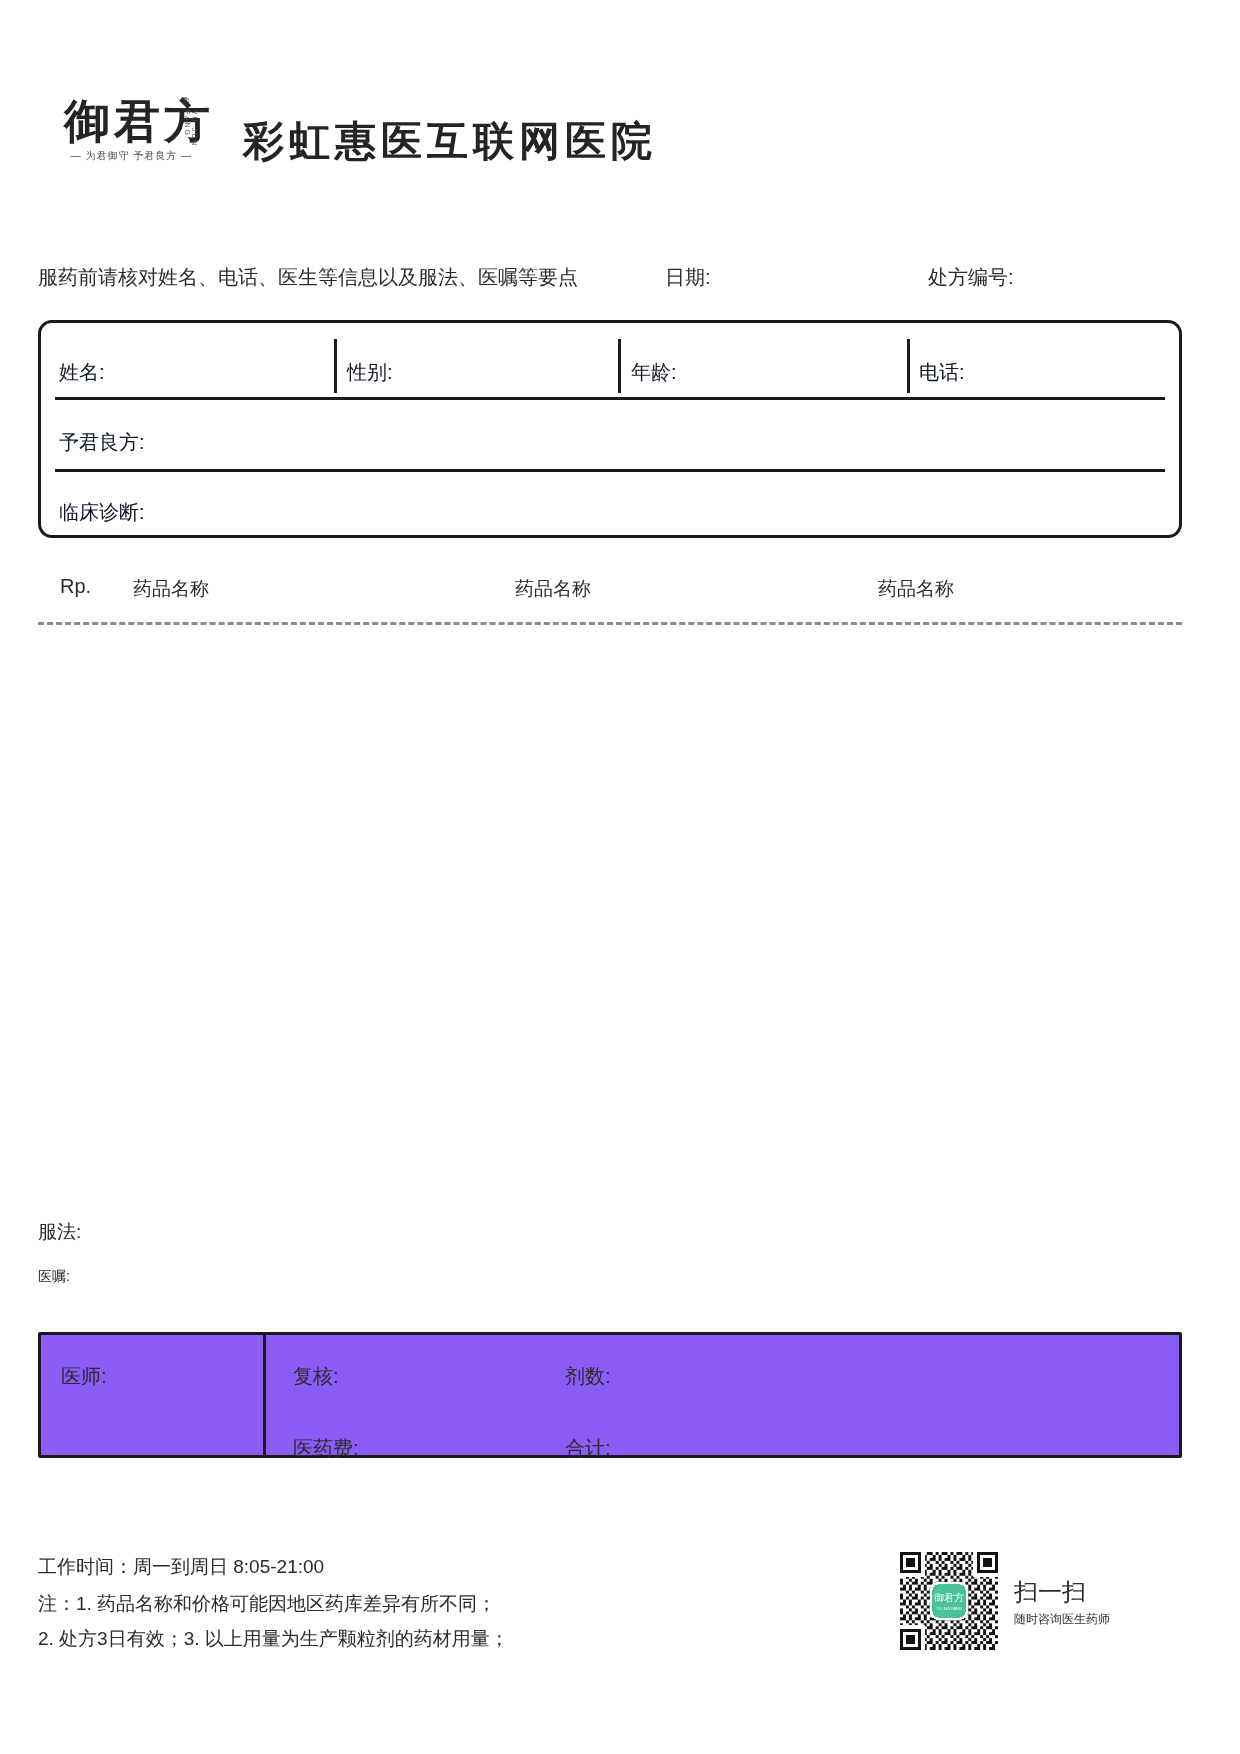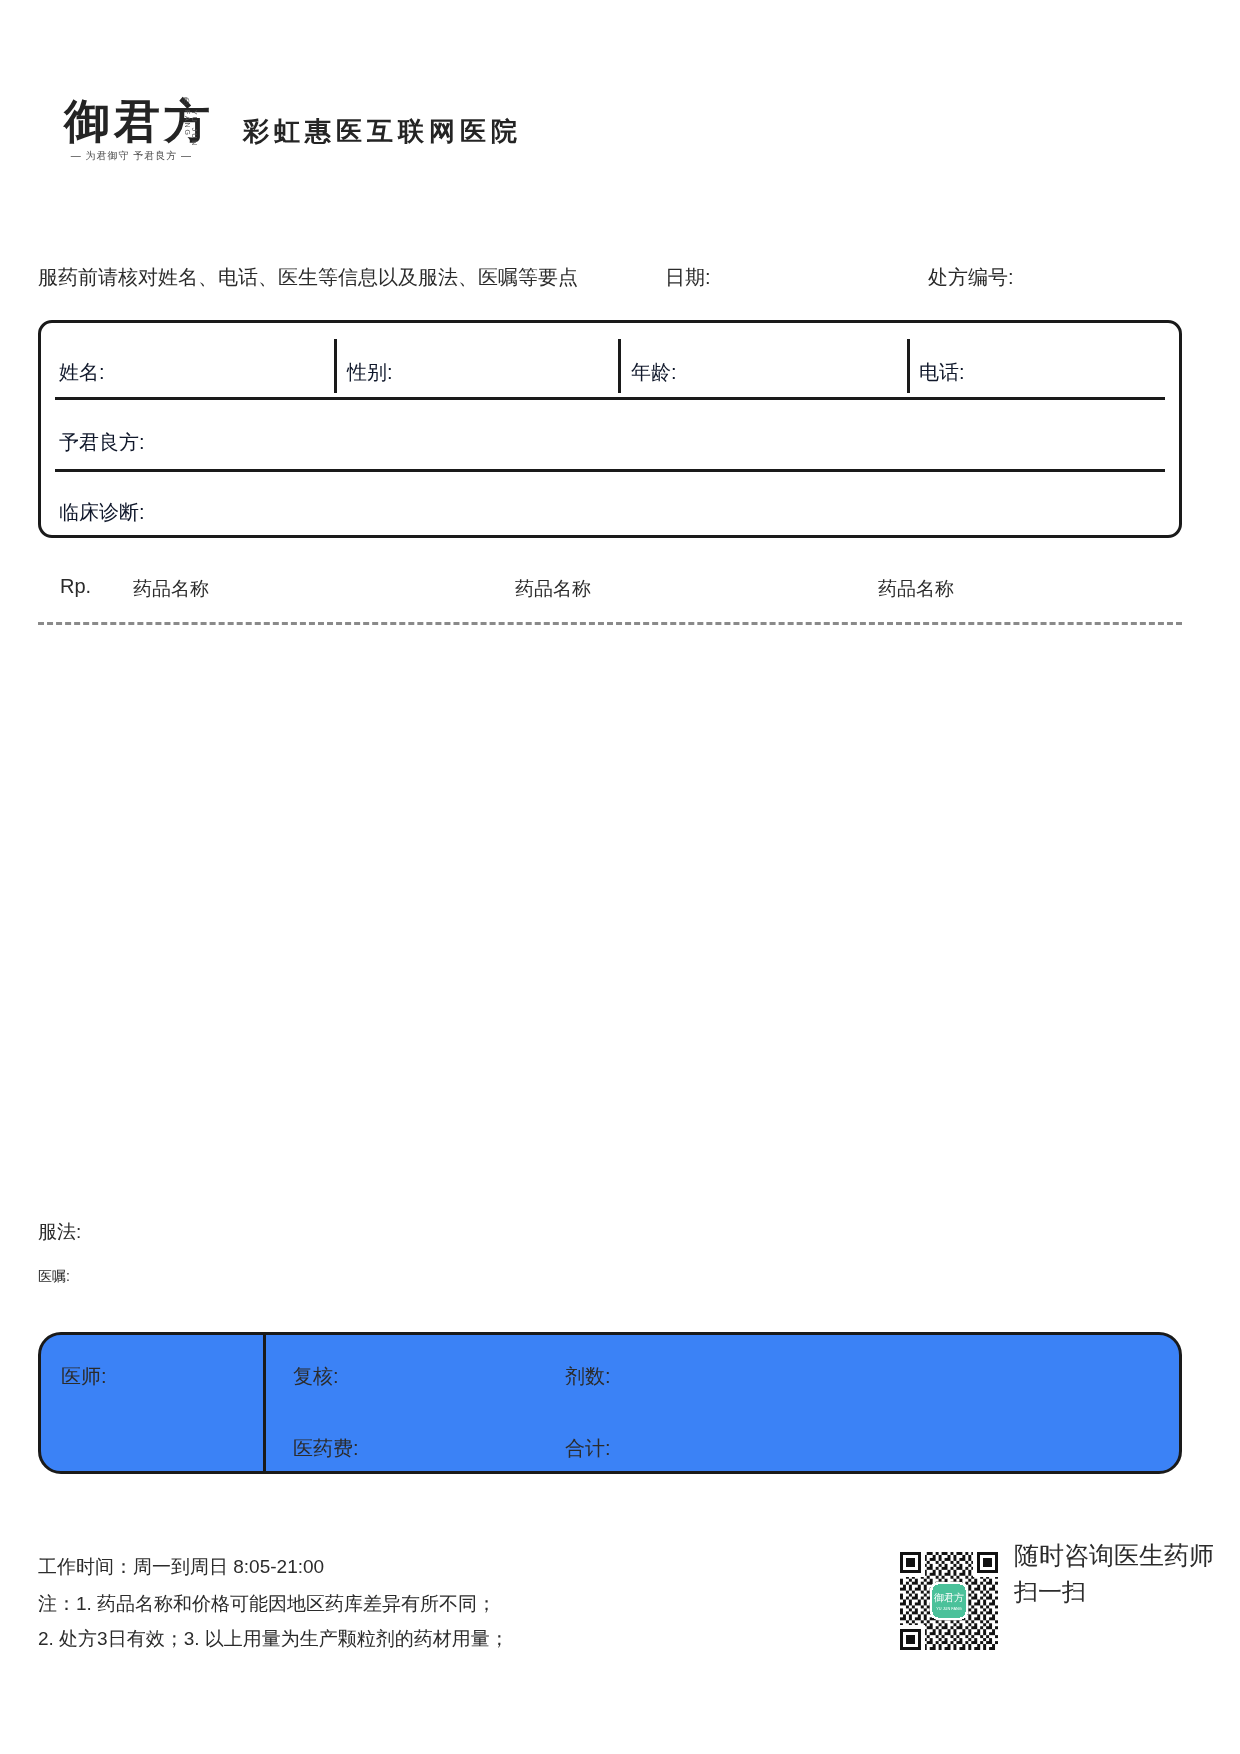--- a/index.html
+++ b/index.html
@@ -11,21 +11,21 @@
   .abs{position:absolute;}
 
   
   .logo-text{left:64px;top:98px;font-family:"DejaVu Serif",serif;font-weight:700;
     font-size:46px;line-height:1;color:#242424;letter-spacing:4px;}
   .logo-reg{left:182px;top:96px;font-size:10px;color:#3a3a3a;}
   .logo-vert{left:184px;top:110px;font-size:7px;color:#555;writing-mode:vertical-rl;
     letter-spacing:2px;height:52px;}
   .logo-tagline{left:60px;top:149px;width:132px;text-align:right;font-size:10px;
     color:#4a4a4a;letter-spacing:1px;white-space:nowrap;}
-  .hospital-title{left:243px;top:114px;font-size:26px;font-weight:800;color:#242424;
+  .hospital-title{left:243px;top:114px;font-size:41px;font-weight:800;color:#242424;
     letter-spacing:5px;}
 
   
   .notice-hint{left:38px;top:264px;font-size:20px;}
   .date-label{left:665px;top:264px;font-size:20px;}
   .rxno-label{left:928px;top:264px;font-size:20px;}
 
   
   .patient-box{left:38px;top:320px;width:1144px;height:218px;border:3px solid #1a1a1a;
     border-radius:14px;box-sizing:border-box;background:#fff;}
@@ -49,37 +49,37 @@
   .rx-col1{left:133px;top:576px;font-size:19px;}
   .rx-col2{left:515px;top:576px;font-size:19px;}
   .rx-col3{left:878px;top:576px;font-size:19px;}
   .dashed-line{left:38px;top:622px;width:1144px;height:0;border-top:3px dashed #8a8a8a;}
 
   
   .usage-label{left:38px;top:1219px;font-size:19px;}
   .advice-label{left:38px;top:1268px;font-size:14px;}
 
   
-  .sign-box{left:38px;top:1332px;width:1144px;height:142px;border:3px solid #1a1a1a;
-    border-radius:23px;box-sizing:border-box;background:#3b82f6;}
+  .sign-box{left:38px;top:1332px;width:1144px;height:126px;border:3px solid #1a1a1a;
+    border-radius:2px;box-sizing:border-box;background:#8b5cf6;}
   .sign-box .cell-label{position:absolute;font-size:20px;color:#2b2b2b;}
   .sign-vsep{position:absolute;left:222px;top:0;bottom:0;width:2.5px;background:#1a1a1a;}
   .lbl-doctor{left:20px;top:28px;}
   .lbl-review{left:252px;top:28px;}
   .lbl-dose{left:524px;top:28px;}
   .lbl-fee{left:252px;top:100px;}
   .lbl-total{left:524px;top:100px;}
 
   
   .work-time{left:38px;top:1554px;font-size:19px;}
   .note1{left:38px;top:1591px;font-size:19px;}
   .note2{left:38px;top:1626px;font-size:19px;}
   .qr-wrap{left:900px;top:1552px;width:98px;height:98px;}
   .scan-title{left:1014px;top:1576px;font-size:24px;}
-  .scan-sub{left:1014px;top:1539px;font-size:25px;}
+  .scan-sub{left:1014px;top:1611px;font-size:12px;}
 </style>
 </head>
 <body>
 
 <div class="abs logo-text">御君方</div>
 <div class="abs logo-reg">®</div>
 <div class="abs logo-vert">YU JUN FANG</div>
 <div class="abs logo-tagline">— 为君御守 予君良方 —</div>
 <div class="abs hospital-title">彩虹惠医互联网医院</div>
 

